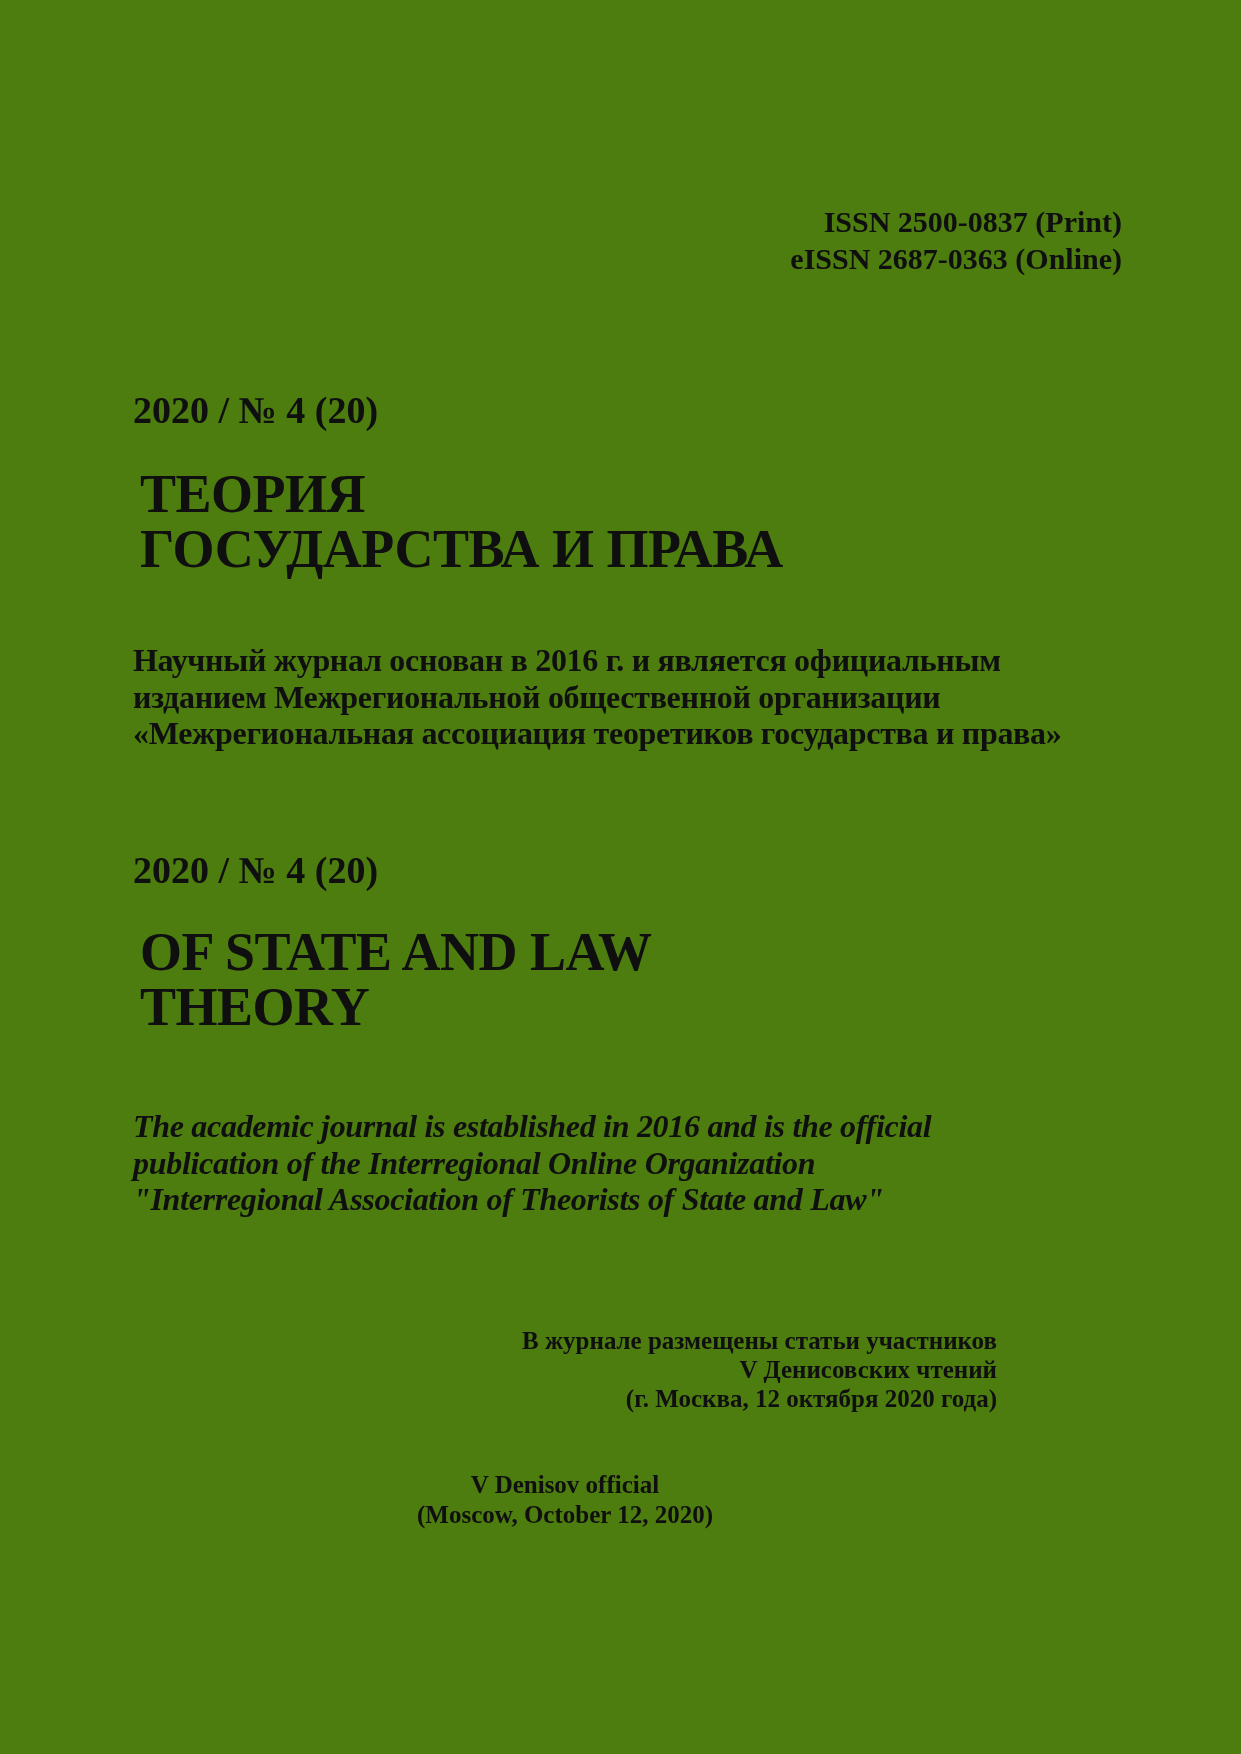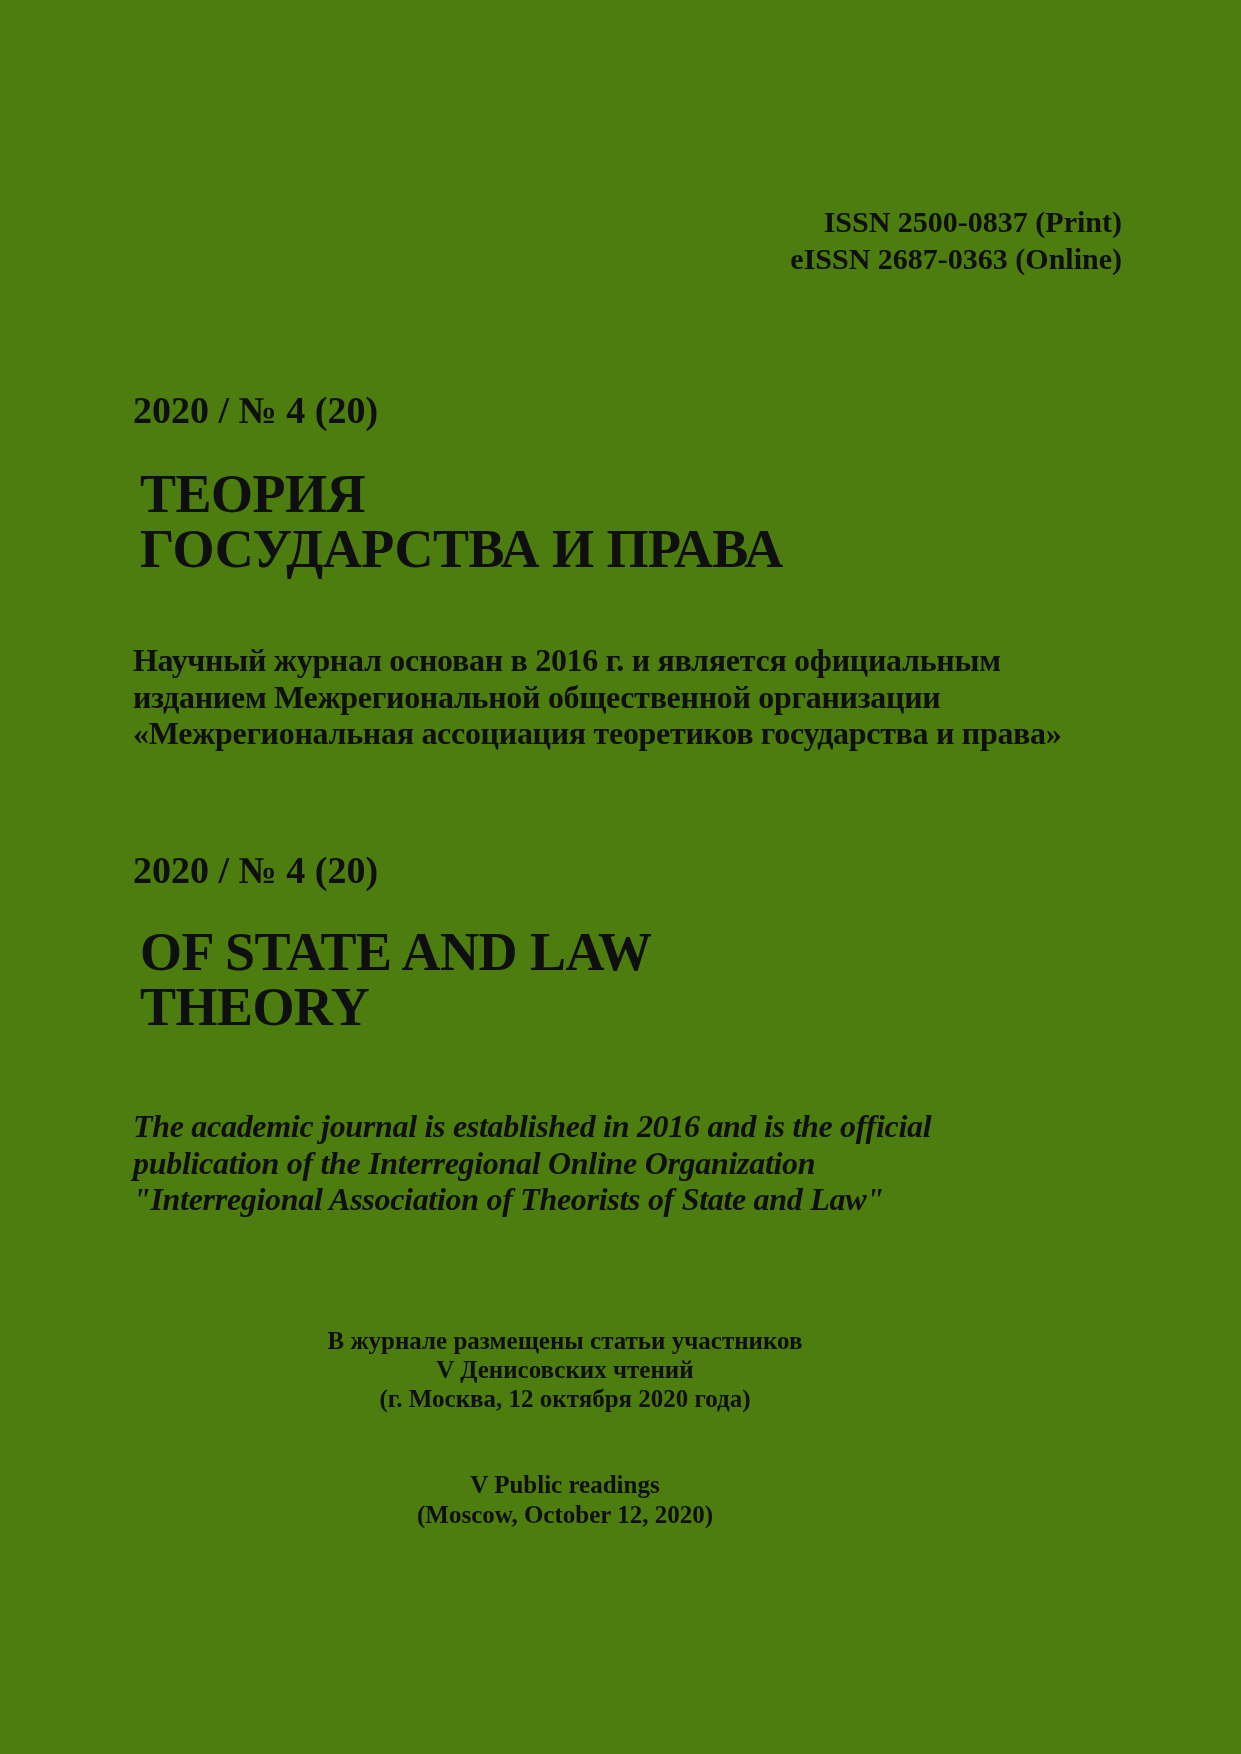--- a/index.html
+++ b/index.html
@@ -61,21 +61,21 @@
   .desc-en { top: 1108px; font-style: italic; }
 
   .conference-note {
     left: 133px;
     width: 864px;
     text-align: center;
     font-size: 25px;
     line-height: 29px;
     white-space: nowrap;
   }
-  .note-ru { top: 1326px; }
+  .note-ru { top: 1326px; text-align: right; }
   .note-en { top: 1470px; line-height: 30px; }
 </style>
 </head>
 <body>
 
 <div class="page">
 
   <div class="abs issn-block">
     <div>ISSN 2500-0837 (Print)</div>
     <div>eISSN 2687-0363 (Online)</div>
@@ -107,17 +107,17 @@
     <div>"Interregional Association of Theorists of State and Law"</div>
   </div>
 
   <div class="abs conference-note note-ru">
     <div>В журнале размещены статьи участников</div>
     <div>V Денисовских чтений</div>
     <div>(г. Москва, 12 октября 2020 года)</div>
   </div>
 
   <div class="abs conference-note note-en">
-    <div>V Public readings</div>
+    <div>V Denisov official</div>
     <div>(Moscow, October 12, 2020)</div>
   </div>
 
 </div>
 
 </body></html>

